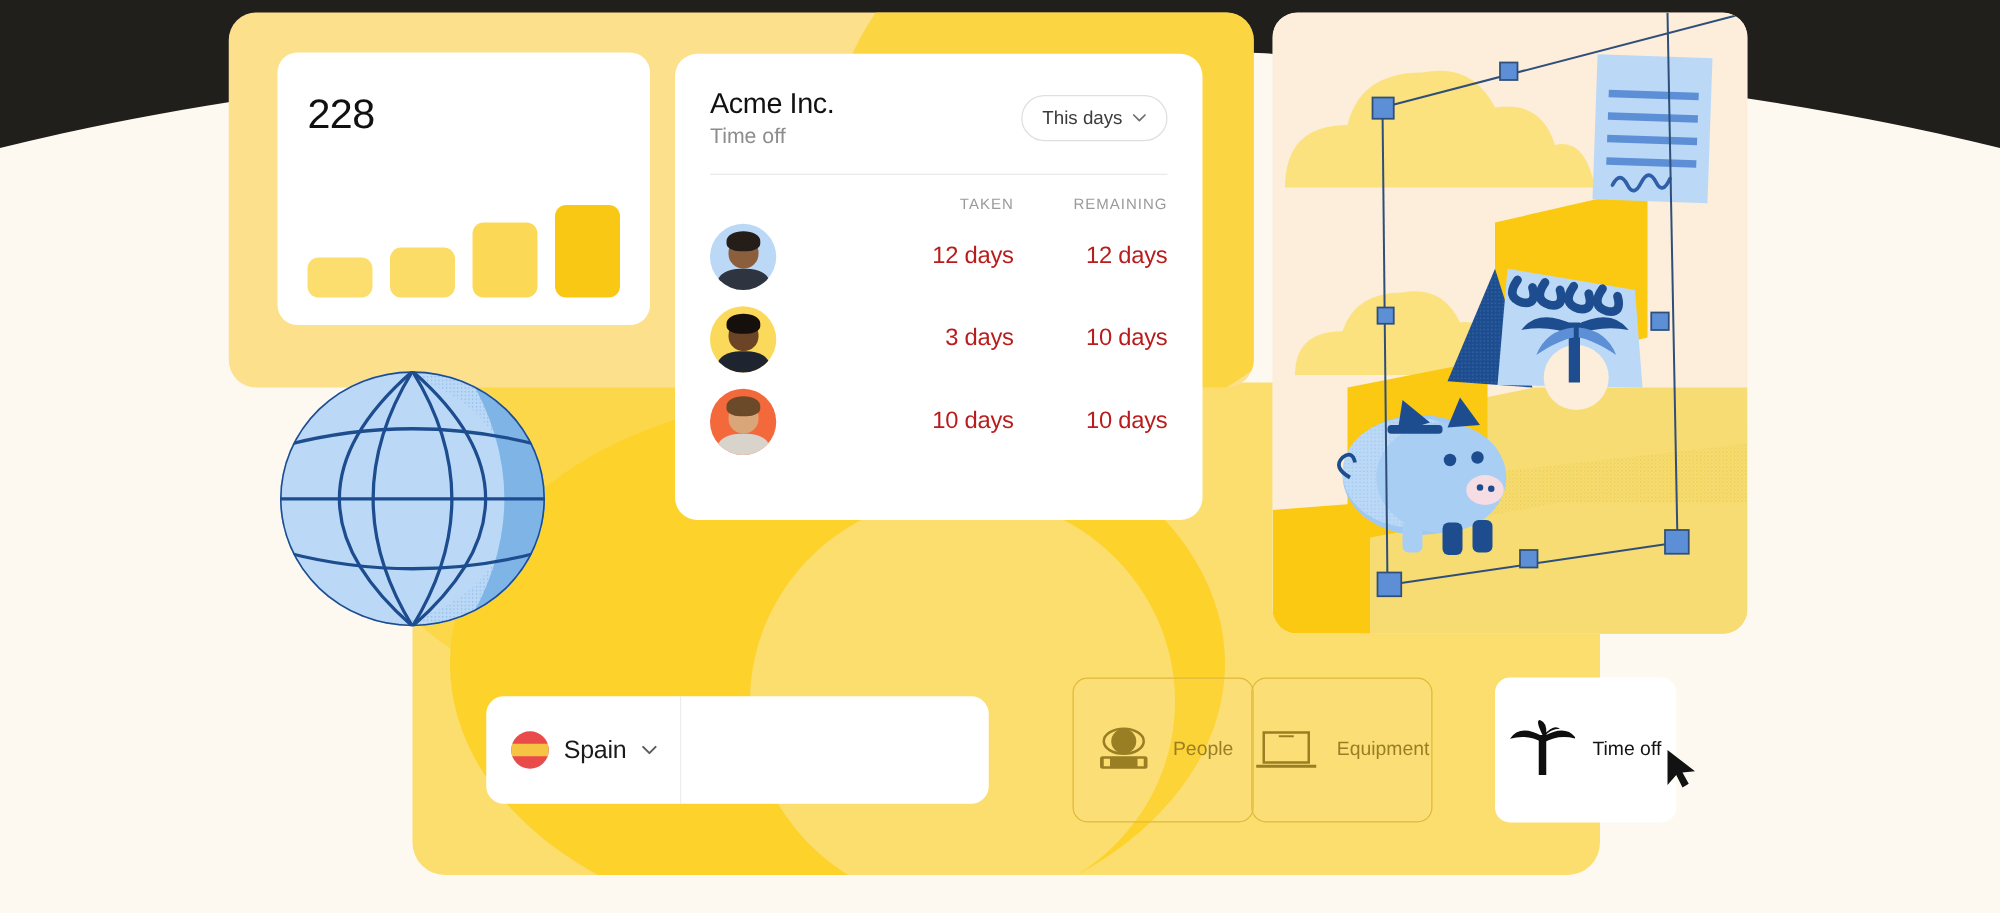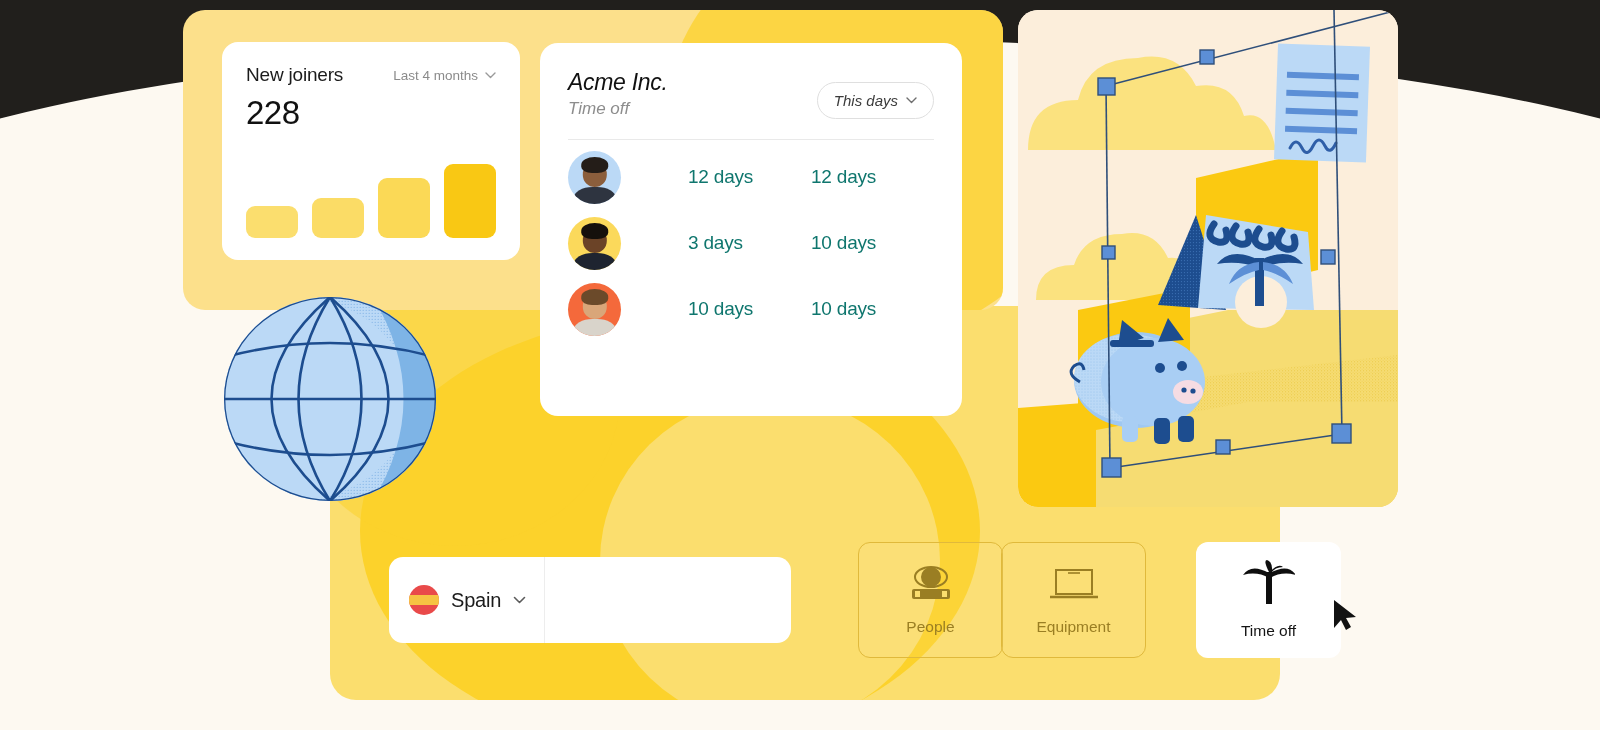--- a/index.html
+++ b/index.html
@@ -63,21 +63,21 @@
   .joiners-big { font-size:33px; color:#111; margin-top:8px; letter-spacing:-.5px; }
   .bars { position:absolute; left:24px; right:24px; bottom:22px; height:84px;
           display:flex; align-items:flex-end; gap:14px; }
   .bar { flex:1; border-radius:9px; }
 
   
   .card-timeoff {
     position:absolute; left:540px; top:43px; width:422px; height:373px;
     background:#FFFFFF; border-radius:18px; z-index:7; padding:26px 28px 0 28px;
   }
-  .to-head { display:flex; align-items:flex-end; justify-content:space-between;font-style:italic; }
+  .to-head { display:flex; align-items:center; justify-content:space-between; }
   .to-title { font-size:23px; color:#111; letter-spacing:-.3px; }
   .to-sub { font-size:17px; color:#8D8D8D; margin-top:3px; }
   .to-pill {
     display:flex; align-items:center; gap:8px;
     border:1px solid #DFDFDF; border-radius:999px;
     padding:9px 16px; font-size:15px; color:#3B3B3B; cursor:pointer; background:#fff;
   }
   .to-divider { height:1px; background:#E9E9E9; margin-top:20px; }
   .to-grid { margin-top:4px; }
   .to-colheads { display:flex; padding:12px 0 2px 0; }
@@ -85,21 +85,21 @@
   .to-colheads span {
     flex:1; text-align:right; font-size:12px; letter-spacing:.8px; color:#9A9A9A;
   }
   .to-row { display:flex; align-items:center; height:66px; }
   .to-avatar {
     width:53px; height:53px; border-radius:50%; flex:0 0 53px; position:relative;
     overflow:hidden;
   }
   .to-row .fill { width:67px; }
   .to-row span.val {
-    flex:1; font-size:19px; color:#0f766e; letter-spacing:-.2px;
+    flex:1; text-align:right; font-size:19px; color:#b91c1c; letter-spacing:-.2px;
   }
 
   
   .face-head { position:absolute; left:50%; top:22%; width:46%; height:46%;
                transform:translateX(-50%); border-radius:50%; }
   .face-body { position:absolute; left:50%; bottom:-16%; width:80%; height:48%;
                transform:translateX(-50%); border-radius:44% 44% 0 0; }
   .face-hair { position:absolute; left:50%; top:13%; width:52%; height:30%;
                transform:translateX(-50%); border-radius:50% 50% 40% 40%; }
 
@@ -127,21 +127,21 @@
   .av:first-child { margin-left:0; }
   .av-more {
     width:46px; height:46px; border-radius:50%; border:2.5px solid #AED4F5;
     margin-left:-10px; background:#fff; display:flex; align-items:center;
     justify-content:center; font-size:15px; color:#222; position:relative; z-index:5;
   }
 
   
   .tab {
     position:absolute; top:542px; width:145px; height:116px; border-radius:12px;
-    z-index:8; display:flex; flex-direction:column; align-items:center;
+    z-index:8; display:flex; flex-direction:row; align-items:center;
     justify-content:center; gap:14px; cursor:pointer;
   }
   .tab.outline { border:1px solid #E0B93B; background:rgba(255,255,255,0.06); }
   .tab.active { background:#FFFFFF; }
   .tab-label { font-size:15.5px; }
   .tab.outline .tab-label { color:#9A7E23; }
   .tab.active .tab-label { color:#141414; }
 
   
   .panel-right {
@@ -260,29 +260,20 @@
       <rect x="84" y="236" width="13" height="13"></rect>
       <rect x="84" y="448" width="19" height="19"></rect>
       <rect x="198" y="430" width="14" height="14"></rect>
       <rect x="314" y="414" width="19" height="19"></rect>
       <rect x="303" y="240" width="14" height="14"></rect>
     </g>
   </svg>
 </div>
 
 <div class="card-joiners">
-  <div class="joiners-head">
-    <div class="joiners-title">New joiners</div>
-    <div class="joiners-select">
-      <span>Last 4 months</span>
-      <svg width="11" height="7" viewBox="0 0 11 7">
-        <path d="M1 1 L5.5 5.5 L10 1" fill="none" stroke="#9A9A9A" stroke-width="1.4" stroke-linecap="round" stroke-linejoin="round"></path>
-      </svg>
-    </div>
-  </div>
   <div class="joiners-big">228</div>
 
   <div class="bars">
     <div class="bar" style="height: 38%; background: rgb(251, 222, 110);"></div>
     <div class="bar" style="height: 48%; background: rgb(251, 220, 102);"></div>
     <div class="bar" style="height: 72%; background: rgb(251, 217, 86);"></div>
     <div class="bar" style="height: 88%; background: rgb(249, 200, 20);"></div>
   </div>
 </div>
 
@@ -296,20 +287,25 @@
       <span>This days</span>
       <svg width="11" height="7" viewBox="0 0 11 7">
         <path d="M1 1 L5.5 5.5 L10 1" fill="none" stroke="#6E6E6E" stroke-width="1.4" stroke-linecap="round" stroke-linejoin="round"></path>
       </svg>
     </div>
   </div>
 
   <div class="to-divider"></div>
 
   <div class="to-grid">
+    <div class="to-colheads">
+      <div class="spacer"></div>
+      <span>TAKEN</span>
+      <span>REMAINING</span>
+    </div>
 
     <div class="to-row">
       <div class="to-avatar" style="background: rgb(187, 217, 246);">
         <div class="face-body" style="background:#2E3440"></div>
         <div class="face-head" style="background:#8B5E3C"></div>
         <div class="face-hair" style="background:#241D18"></div>
       </div>
       <div class="fill"></div>
       <span class="val">12 days</span>
       <span class="val">12 days</span>

